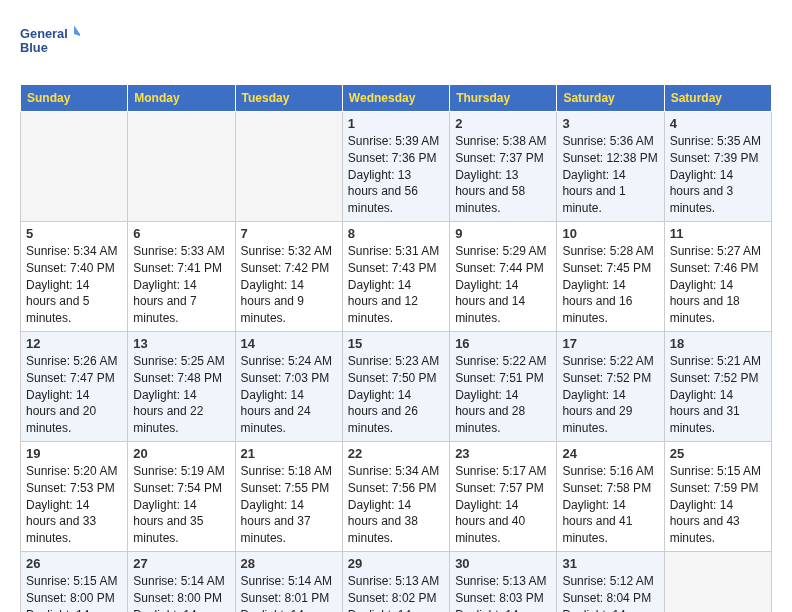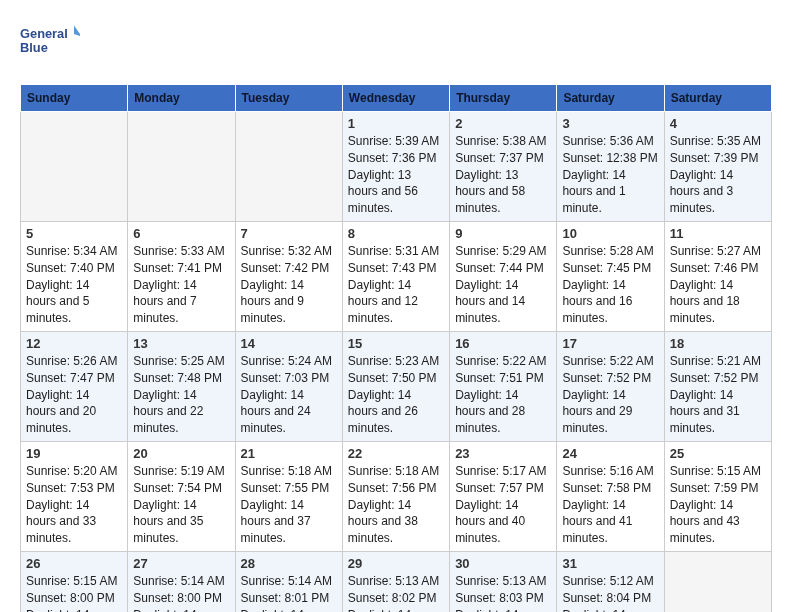--- a/index.html
+++ b/index.html
@@ -33,21 +33,21 @@
       font-size: 14px;
       color: #555;
     }
     table {
       width: 100%;
       border-collapse: collapse;
       table-layout: fixed;
     }
     thead tr th {
       background-color: #3d6fc4;
-      color: #0f172a;
+      color: #fde047;
       text-align: left;
       padding: 6px 6px;
       font-size: 12px;
       font-weight: bold;
       border: 1px solid #fff;
     }
     tbody tr td {
       vertical-align: top;
       border: 1px solid #ccc;
       padding: 4px 5px;
@@ -260,21 +260,21 @@
         </td>
         <td>
           <span class="day-num">21</span>
           <div class="cell-info">Sunrise: 5:18 AM
 Sunset: 7:55 PM
 Daylight: 14 hours
 and 37 minutes.</div>
         </td>
         <td>
           <span class="day-num">22</span>
-          <div class="cell-info">Sunrise: 5:18 AM
+          <div class="cell-info">Sunrise: 5:34 AM
 Sunset: 7:56 PM
 Daylight: 14 hours
 and 38 minutes.</div>
         </td>
         <td>
           <span class="day-num">23</span>
           <div class="cell-info">Sunrise: 5:17 AM
 Sunset: 7:57 PM
 Daylight: 14 hours
 and 40 minutes.</div>

